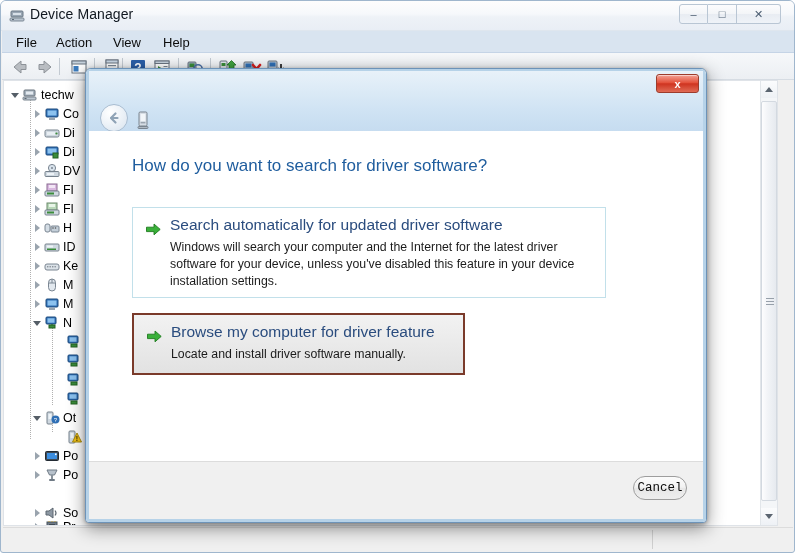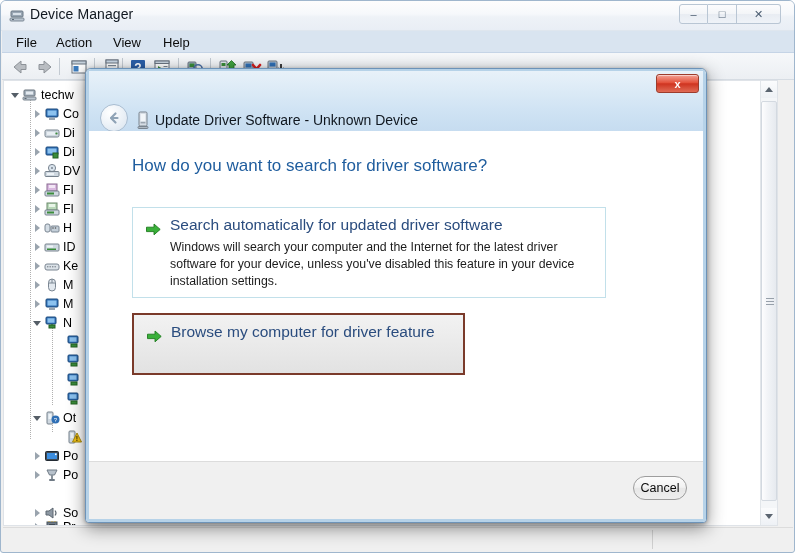--- a/index.html
+++ b/index.html
@@ -279,21 +279,21 @@
     background: #f0f0f0;
     border-top: 1px solid #dcdcdc;
   }
   #cancel-btn {
     position: absolute; right: 16px; top: 14px;
     width: 54px; height: 24px;
     background: linear-gradient(to bottom,#fbfbfb 0%,#f2f2f2 47%,#e7e7e7 50%,#eeeeee 100%);
     border: 1px solid #9d9d9d;
     border-radius: 12px;
     font-size: 12.5px; color: #0b0b0b;
-    display: flex; align-items: center; justify-content: center;
+    display: flex; align-items: center; justify-content: center; font-family: Liberation Mono, monospace;
   }
 </style>
 </head>
 <body>
 
 <div id="dm-window">
 
   <div id="dm-titlebar">
     <span id="dm-title-icon">
       <svg width="16" height="16" viewBox="0 0 16 16">
@@ -748,21 +748,20 @@
         </svg>
       </div>
       <span id="dlg-dev-icon">
         <svg width="14" height="18" viewBox="0 0 14 18">
           <rect x="3" y="1" width="8" height="14" rx="1.2" fill="#d6dde4" stroke="#79848f"></rect>
           <rect x="4.6" y="3" width="4.8" height="7" fill="#f2f6f9"></rect>
           <rect x="4.6" y="11" width="4.8" height="1.4" fill="#9aa4ae"></rect>
           <rect x="2" y="15.5" width="10" height="2" rx=".8" fill="#aeb8c2" stroke="#79848f"></rect>
         </svg>
       </span>
-      <span id="dlg-title">Update Driver Software - Unknown Device</span>
     </div>
 
     <div id="dlg-body">
       <div id="dlg-heading">How do you want to search for driver software?</div>
 
       <div class="opt" id="opt-1">
         <span class="opt-arrow">
           <svg width="15" height="13" viewBox="0 0 15 13">
             <path d="M0.5 4.2 L8 4.2 L8 1 L14.2 6.4 L8 11.8 L8 8.6 L0.5 8.6 Z" fill="#3ab03a" stroke="#1e7a1e" stroke-width=".9" stroke-linejoin="round"></path>
           </svg>
@@ -771,20 +770,21 @@
         <div class="opt-desc">Windows will search your computer and the Internet for the latest driver software for your device, unless you've disabled this feature in your device installation settings.</div>
       </div>
 
       <div class="opt" id="opt-2">
         <span class="opt-arrow">
           <svg width="15" height="13" viewBox="0 0 15 13">
             <path d="M0.5 4.2 L8 4.2 L8 1 L14.2 6.4 L8 11.8 L8 8.6 L0.5 8.6 Z" fill="#3ab03a" stroke="#1e7a1e" stroke-width=".9" stroke-linejoin="round"></path>
           </svg>
         </span>
         <div class="opt-title">Browse my computer for driver feature</div>
+        <div class="opt-desc">Locate and install driver software manually.</div>
       </div>
     </div>
 
     <div id="dlg-footer">
       <div id="cancel-btn">
         <span>Cancel</span>
       </div>
     </div>
   </div>
 </div>

